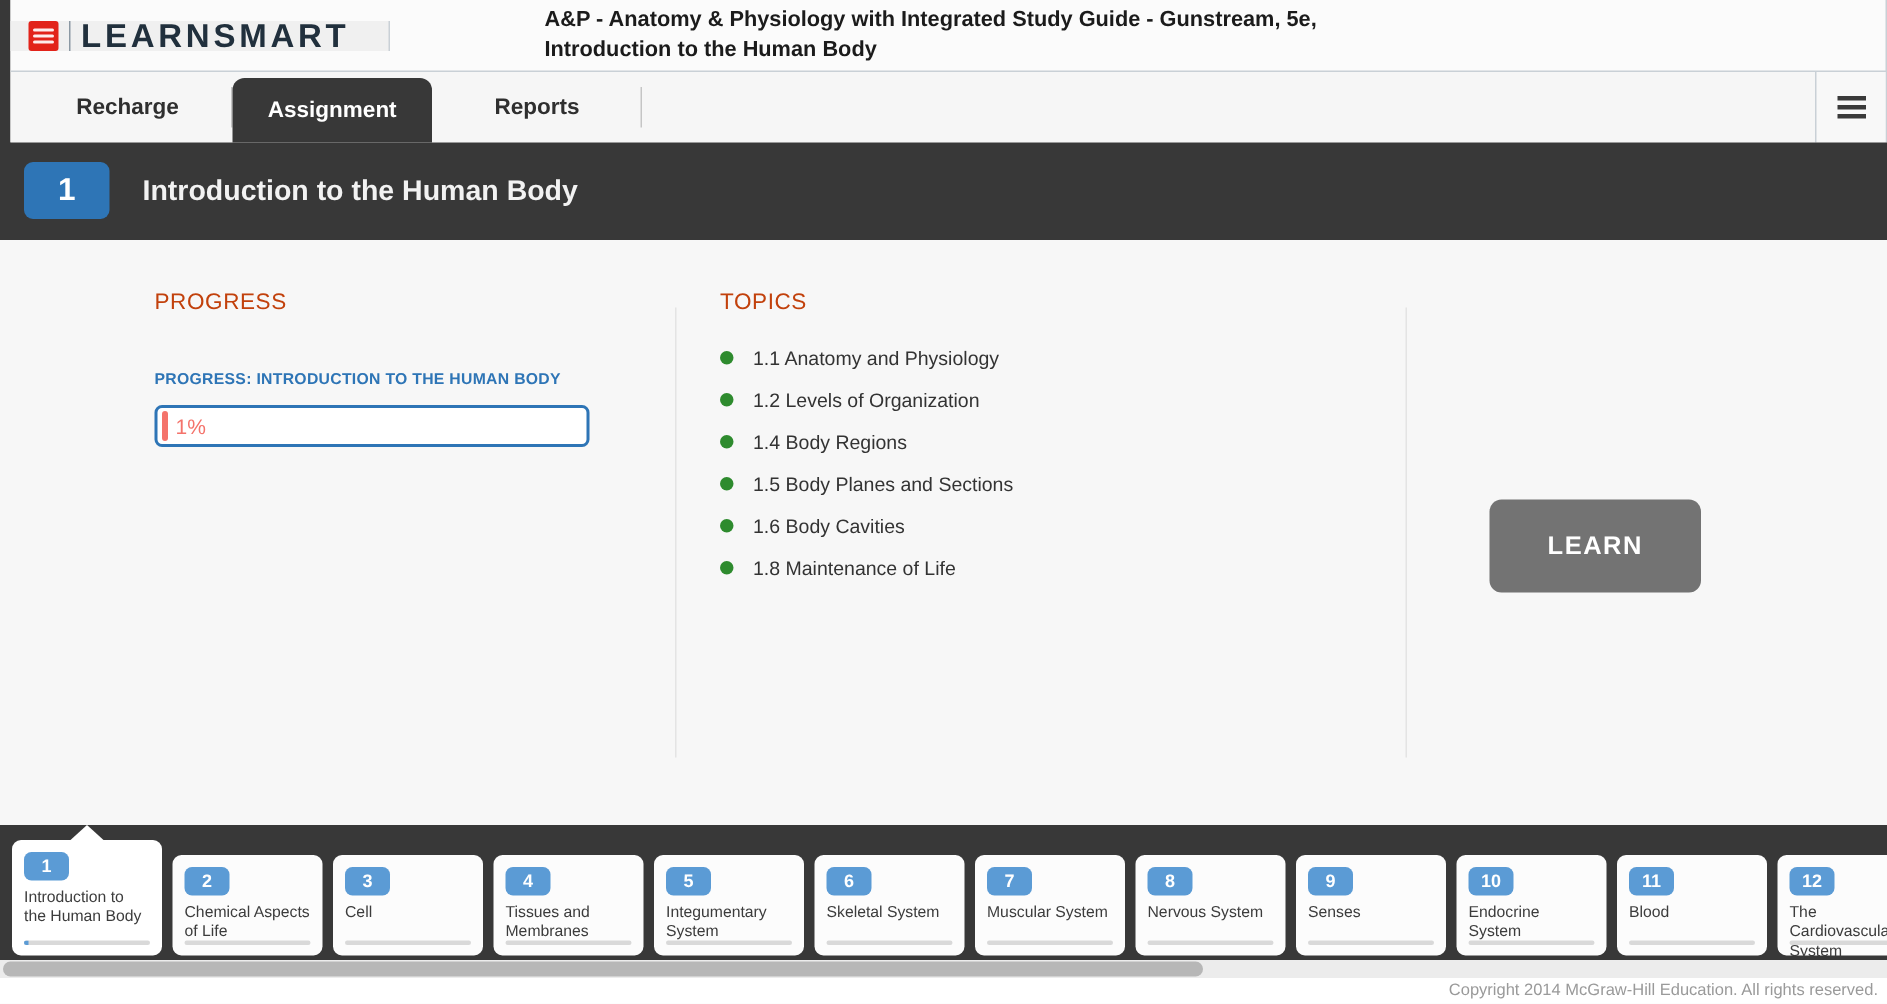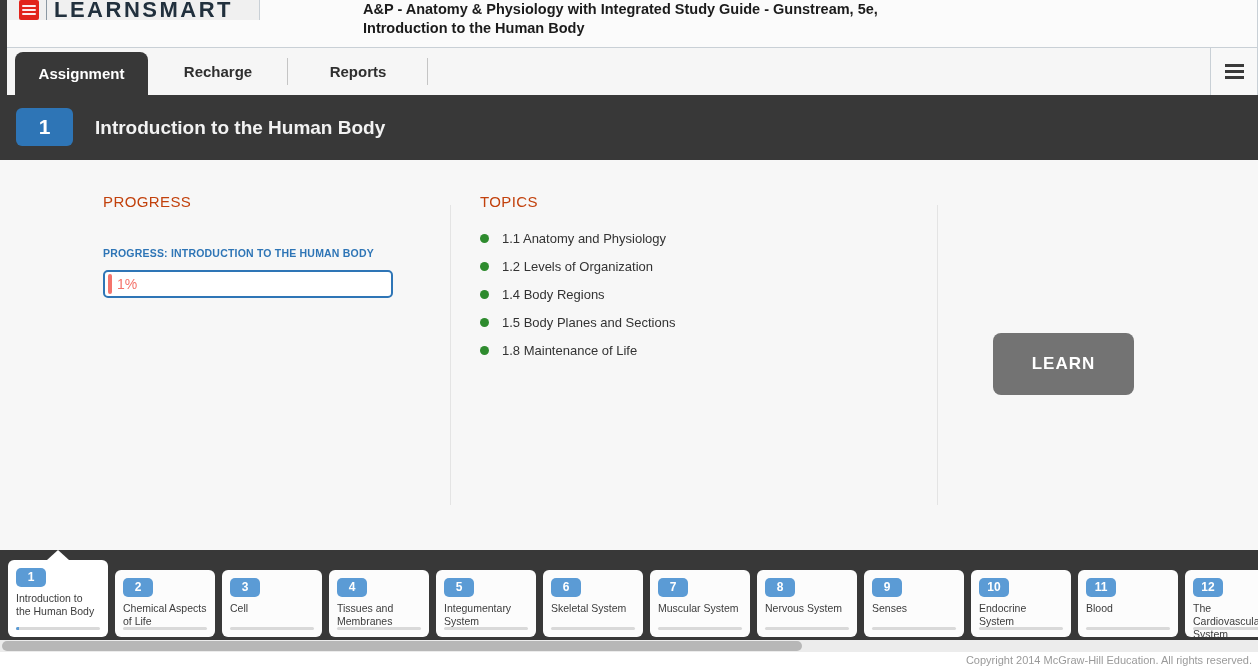--- a/index.html
+++ b/index.html
@@ -11,21 +11,21 @@
   }
   .page { position:absolute; inset:0; }
 
   
   .left-strip { position:absolute; left:0; top:0; width:7px; height:160px; background:#383838; }
 
   
   .header {
     position:absolute; top:0; left:7px; right:0; height:48px;
     background:#fbfbfb; border-bottom:1px solid #c9d0d6; border-right:1px solid #c9d0d6;
-    display:flex; align-items:flex-start;
+    display:flex; align-items:center;
   }
   .logo-block {
     width:253px; background:#f0f0f0; border-right:1px solid #c9d0d6;
     display:flex; align-items:center; padding-left:12px; cursor:pointer;
   }
   .mh-mark {
     width:20px; height:20px; background:#e2231a; border-radius:2px;
     display:flex; flex-direction:column; justify-content:center; gap:2px; padding:0 3px;
   }
   .mh-mark i { display:block; height:2px; background:rgba(255,255,255,.92); border-radius:1px; }
@@ -146,25 +146,25 @@
     </div>
     <div class="course-title">
       <div>A&amp;P - Anatomy &amp; Physiology with Integrated Study Guide - Gunstream, 5e,</div>
       <div>Introduction to the Human Body</div>
     </div>
   </header>
 
   <nav class="tabbar">
     <div class="tabs-list">
 
-    <div class="tab active">
+    <div class="tab">
+          <span>Recharge</span>
+        </div>
+        <div class="tab active">
           <span>Assignment</span>
-        </div>
-        <div class="tab">
-          <span>Recharge</span>
         </div>
         <div class="tab">
           <span>Reports</span>
         </div>
       </div>
     <button class="menu-btn">
       <span class="hamburger">
           <i></i>
           <i></i>
           <i></i>
@@ -201,20 +201,24 @@
         <li>
           <span class="bullet"></span>
           <span>1.4 Body Regions</span>
         </li>
         <li>
           <span class="bullet"></span>
           <span>1.5 Body Planes and Sections</span>
         </li>
         <li>
           <span class="bullet"></span>
+          <span>1.6 Body Cavities</span>
+        </li>
+        <li>
+          <span class="bullet"></span>
           <span>1.8 Maintenance of Life</span>
         </li>
       </ul>
 
     <div class="vdiv vdiv2"></div>
 
     <button class="learn-btn">LEARN</button>
   </main>
 
   <div class="carousel">

